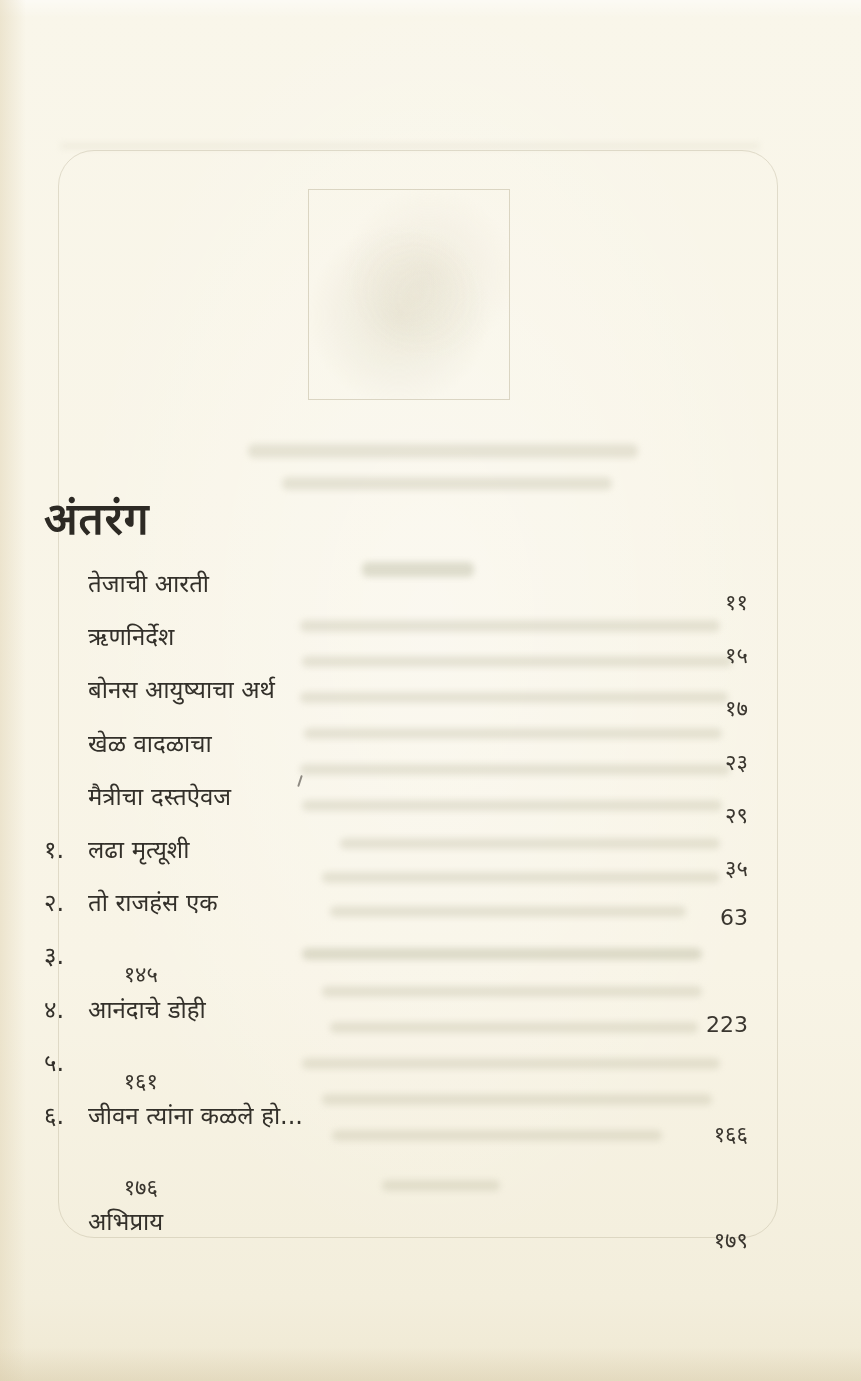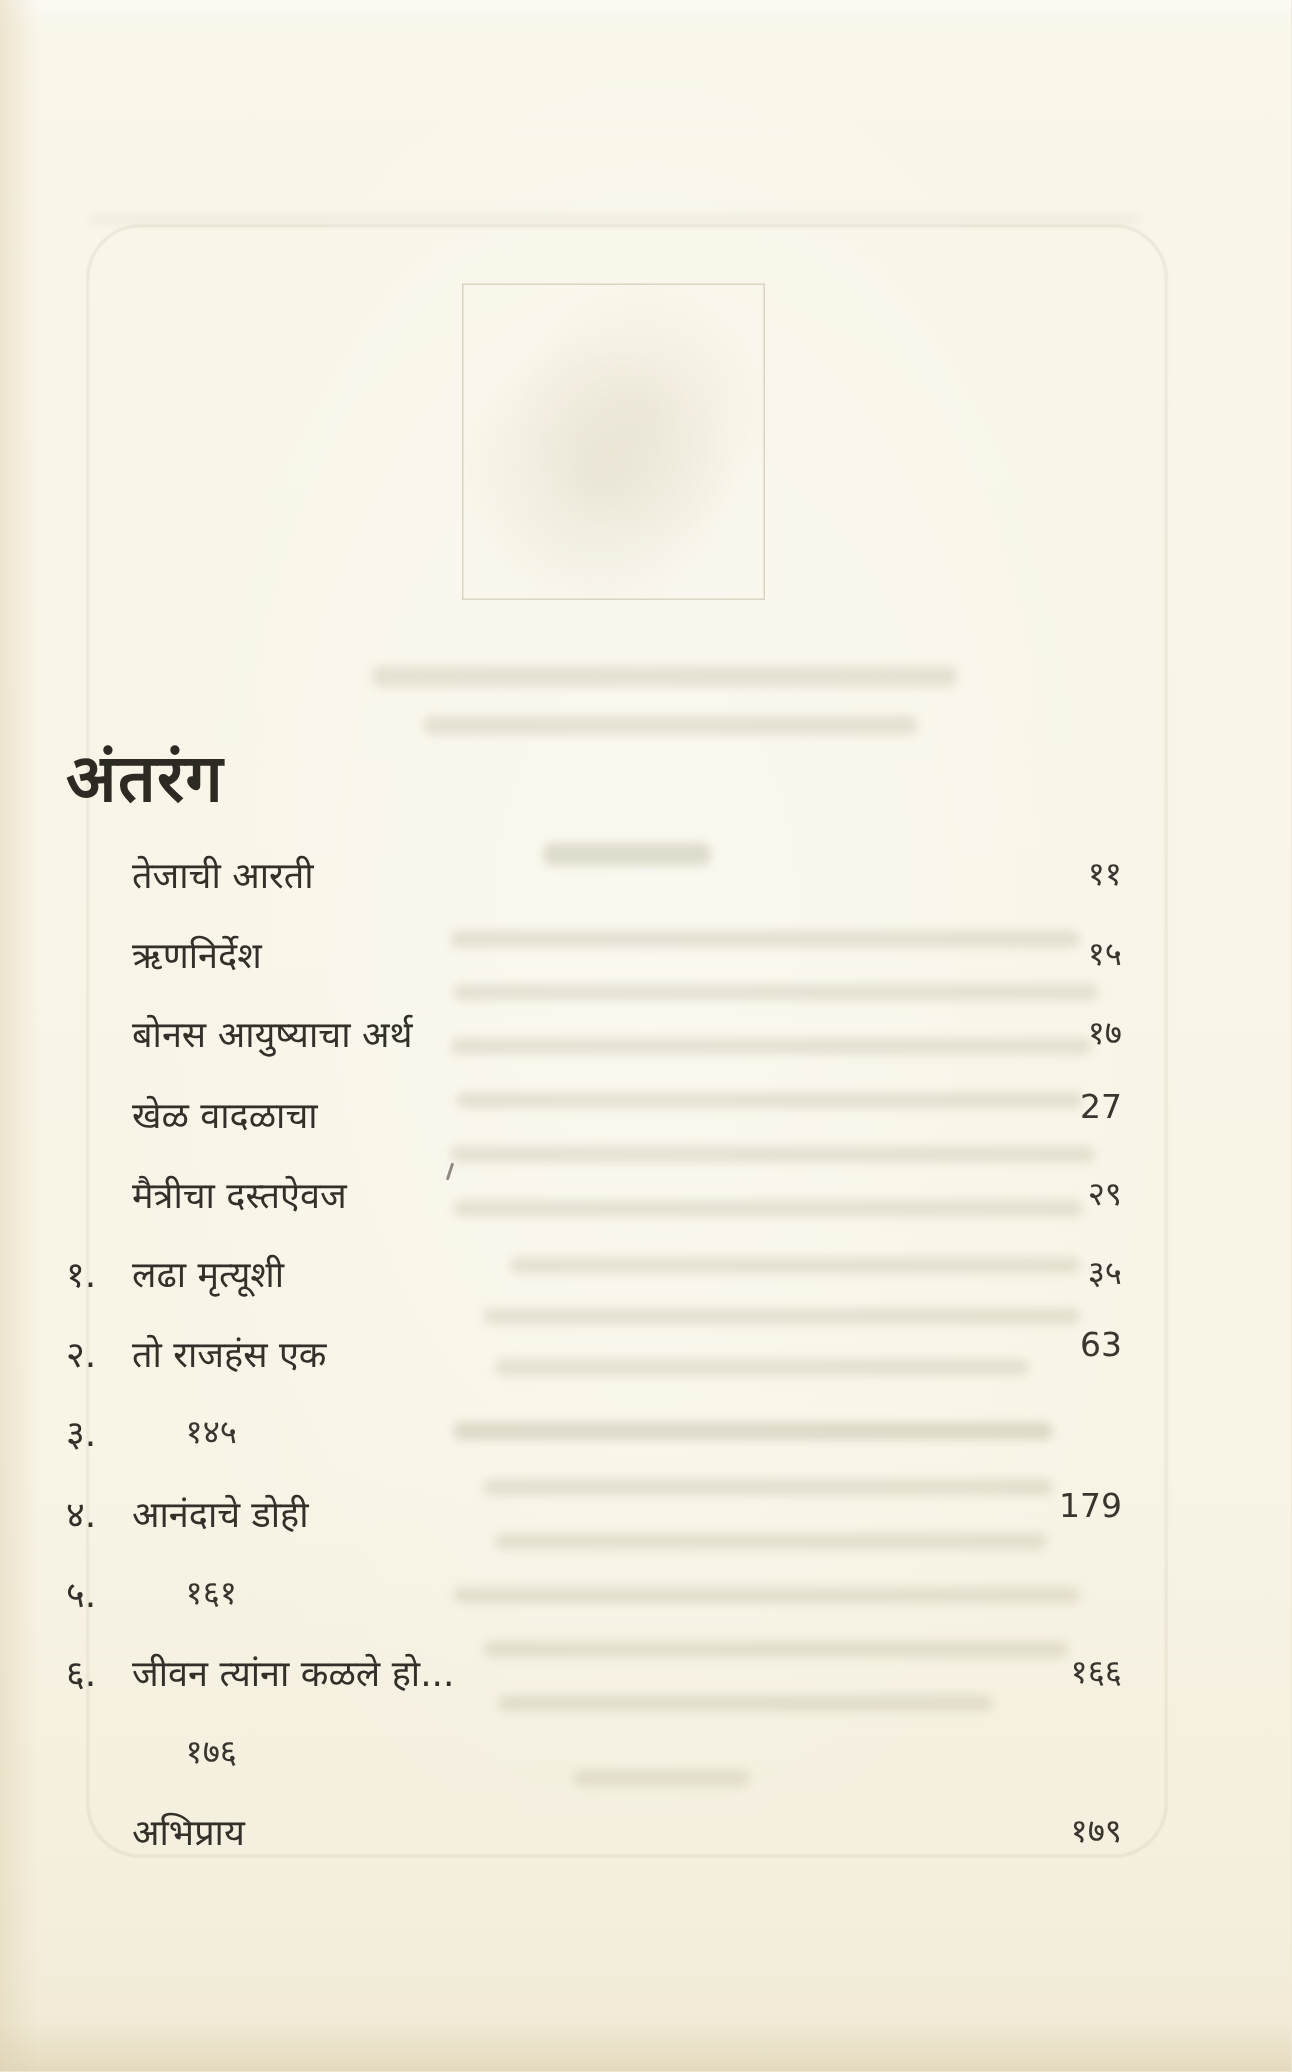--- a/index.html
+++ b/index.html
@@ -71,21 +71,21 @@
     display:flex;height:53.2px;
     font-size:24px;color:#33302a;
   }
   .toc-num{
     width:44px;flex:0 0 44px;
   }
   .toc-title{
     flex:1 1 auto;white-space:nowrap;
   }
   .toc-page{
-    flex:0 0 70px;text-align:right;font-size:22px;color:#3a362f;
+    flex:0 0 70px;text-align:right;font-size:22px;color:#3a362f;margin-top:20px;
   }
 </style>
 </head>
 <body>
 
 <div class="page">
 
   <div class="edge-top"></div>
   <div class="edge-left"></div>
   <div class="edge-bottom"></div>
@@ -134,21 +134,21 @@
 
       <div class="toc-row">
         <span class="toc-num"></span>
         <span class="toc-title">बोनस आयुष्याचा अर्थ</span>
         <span class="toc-page">१७</span>
       </div>
 
       <div class="toc-row">
         <span class="toc-num"></span>
         <span class="toc-title">खेळ वादळाचा</span>
-        <span class="toc-page">27</span>
+        <span class="toc-page">२३</span>
       </div>
 
       <div class="toc-row">
         <span class="toc-num"></span>
         <span class="toc-title">मैत्रीचा दस्तऐवज</span>
         <span class="toc-page">२९</span>
       </div>
 
       <div class="toc-row">
         <span class="toc-num">१.</span>
@@ -163,21 +163,21 @@
       </div>
 
       <div class="toc-row">
         <span class="toc-num">३.</span>
         <span class="toc-page">१४५</span>
       </div>
 
       <div class="toc-row">
         <span class="toc-num">४.</span>
         <span class="toc-title">आनंदाचे डोही</span>
-        <span class="toc-page">179</span>
+        <span class="toc-page">223</span>
       </div>
 
       <div class="toc-row">
         <span class="toc-num">५.</span>
         <span class="toc-page">१६१</span>
       </div>
 
       <div class="toc-row">
         <span class="toc-num">६.</span>
         <span class="toc-title">जीवन त्यांना कळले हो...</span>

